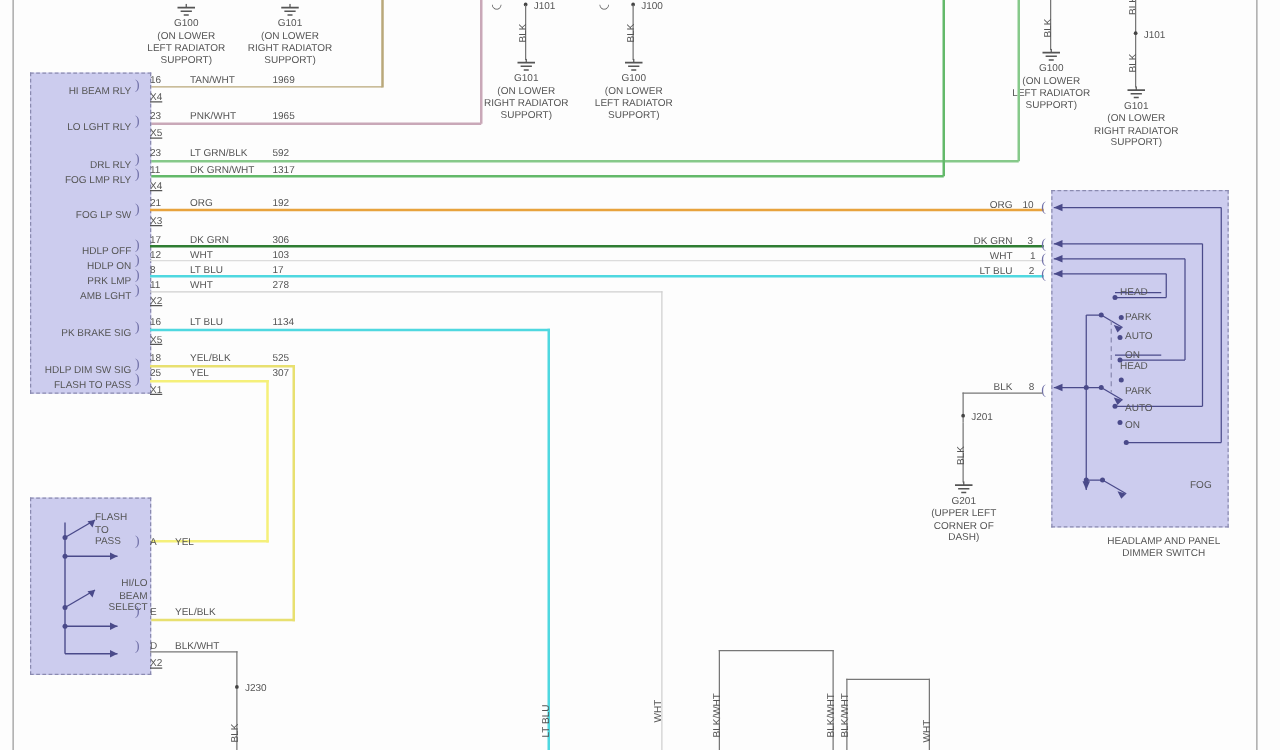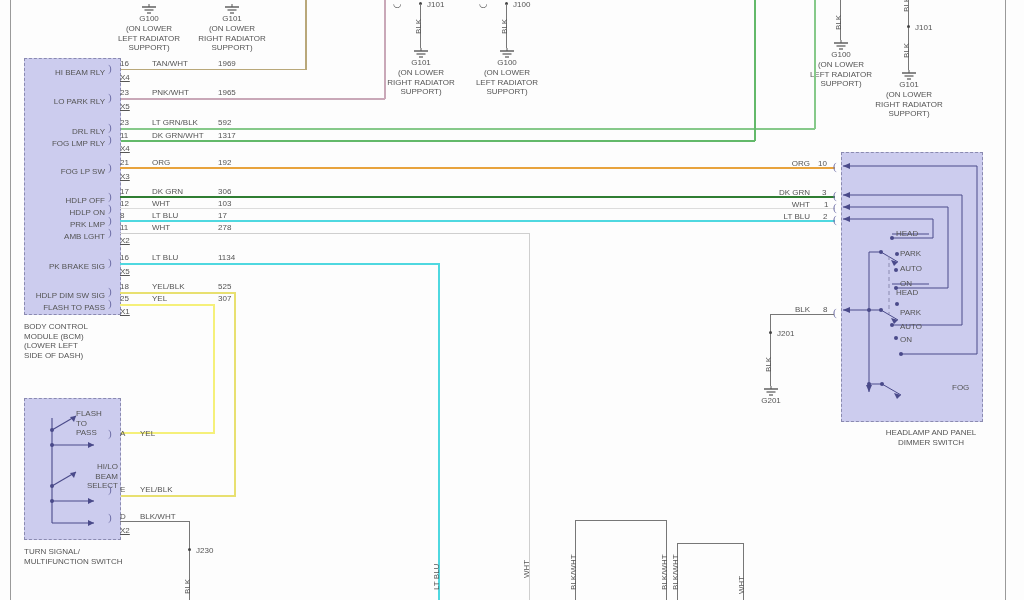--- a/index.html
+++ b/index.html
@@ -137,21 +137,21 @@
 
   <div class="box-dash" style="left:24px;top:58px;width:95px;height:255px;"></div>
 
   <div class="lbl lbl-r" style="left:30px;top:68px;width:75px;">HI BEAM RLY</div>
   <div class="conn" style="left:108px;top:64px;">)</div>
   <div class="pin" style="left:120px;top:59px;">16</div>
   <div class="pin" style="left:152px;top:59px;">TAN/WHT</div>
   <div class="pin" style="left:218px;top:59px;">1969</div>
   <div class="pin ul" style="left:120px;top:73px;">X4</div>
 
-  <div class="lbl lbl-r" style="left:30px;top:97px;width:75px;">LO PARK RLY</div>
+  <div class="lbl lbl-r" style="left:30px;top:97px;width:75px;">LO LGHT RLY</div>
   <div class="conn" style="left:108px;top:93px;">)</div>
   <div class="pin" style="left:120px;top:88px;">23</div>
   <div class="pin" style="left:152px;top:88px;">PNK/WHT</div>
   <div class="pin" style="left:218px;top:88px;">1965</div>
   <div class="pin ul" style="left:120px;top:102px;">X5</div>
 
   <div class="lbl lbl-r" style="left:30px;top:127px;width:75px;">DRL RLY</div>
   <div class="conn" style="left:108px;top:123px;">)</div>
   <div class="pin" style="left:120px;top:118px;">23</div>
   <div class="pin" style="left:152px;top:118px;">LT GRN/BLK</div>
@@ -209,24 +209,20 @@
   <div class="pin" style="left:152px;top:282px;">YEL/BLK</div>
   <div class="pin" style="left:218px;top:282px;">525</div>
 
   <div class="lbl lbl-r" style="left:20px;top:303px;width:85px;">FLASH TO PASS</div>
   <div class="conn" style="left:108px;top:299px;">)</div>
   <div class="pin" style="left:120px;top:294px;">25</div>
   <div class="pin" style="left:152px;top:294px;">YEL</div>
   <div class="pin" style="left:218px;top:294px;">307</div>
   <div class="pin ul" style="left:120px;top:307px;">X1</div>
 
-  <div class="lbl" style="left:24px;top:322px;width:110px;">BODY CONTROL
-MODULE (BCM)
-(LOWER LEFT
-SIDE OF DASH)</div>
 
   <div class="w" style="left:120px;top:167px;height:1.6px;width:715px;background:#e8a33d;"></div>
 
   <div class="w" style="left:120px;top:196px;height:1.6px;width:715px;background:#2f7d32;"></div>
 
   <div class="w" style="left:120px;top:208px;height:1.4px;width:715px;background:#dcdcdc;"></div>
 
   <div class="w" style="left:120px;top:220px;height:1.6px;width:715px;background:#4fd8e0;"></div>
 
   <div class="w" style="left:120px;top:233px;height:1.4px;width:410px;background:#cfcfcf;"></div>
@@ -282,22 +278,20 @@
 
   <div class="conn" style="left:108px;top:485px;">)</div>
   <div class="pin" style="left:120px;top:485px;">E</div>
   <div class="pin" style="left:140px;top:485px;">YEL/BLK</div>
 
   <div class="conn" style="left:108px;top:513px;">)</div>
   <div class="pin" style="left:120px;top:512px;">D</div>
   <div class="pin" style="left:140px;top:512px;">BLK/WHT</div>
   <div class="pin ul" style="left:120px;top:526px;">X2</div>
 
-  <div class="lbl" style="left:24px;top:547px;width:140px;">TURN SIGNAL/
-MULTIFUNCTION SWITCH</div>
 
   <div class="w" style="left:120px;top:521px;height:1.2px;width:70px;background:#777;"></div>
   <div class="w" style="left:189px;top:521px;width:1.2px;height:79px;background:#777;"></div>
   <div class="dot" style="left:188px;top:548px;"></div>
   <div class="lbl" style="left:196px;top:546px;">J230</div>
   <div class="vert" style="left:183px;top:594px;">BLK</div>
 
   <div class="box-dash" style="left:841px;top:152px;width:140px;height:268px;"></div>
 
   <div class="pin lbl-r" style="left:760px;top:159px;width:50px;text-align:right;">ORG</div>
@@ -328,20 +322,23 @@
   <div class="vert" style="left:764px;top:372px;">BLK</div>
   <div class="gnd" style="left:762px;top:384px;">
     <svg width="18" height="12">
         <line x1="9" y1="0" x2="9" y2="3" stroke="#555" stroke-width="1"></line>
         <line x1="2" y1="3" x2="16" y2="3" stroke="#555" stroke-width="1.4"></line>
         <line x1="4.5" y1="6" x2="13.5" y2="6" stroke="#555" stroke-width="1.2"></line>
         <line x1="7" y1="9" x2="11" y2="9" stroke="#555" stroke-width="1.2"></line>
       </svg>
   </div>
   <div class="lbl lbl-c" style="left:731px;top:396px;width:80px;">G201</div>
+  <div class="lbl lbl-c" style="left:721px;top:406px;width:100px;">(UPPER LEFT
+CORNER OF
+DASH)</div>
 
   <svg style="position:absolute;left:841px;top:152px;" width="140" height="268">
 
     <line x1="2" y1="14" x2="136" y2="14" stroke="#4a4a8a" stroke-width="1"></line>
     <polygon points="2,14 9,11 9,17" fill="#4a4a8a"></polygon>
     <line x1="136" y1="14" x2="136" y2="202" stroke="#4a4a8a" stroke-width="1"></line>
     <circle cx="136" cy="202" r="0" fill="#4a4a8a"></circle>
     <line x1="60" y1="202" x2="136" y2="202" stroke="#4a4a8a" stroke-width="1"></line>
     <circle cx="60" cy="202" r="2" fill="#4a4a8a"></circle>
 

